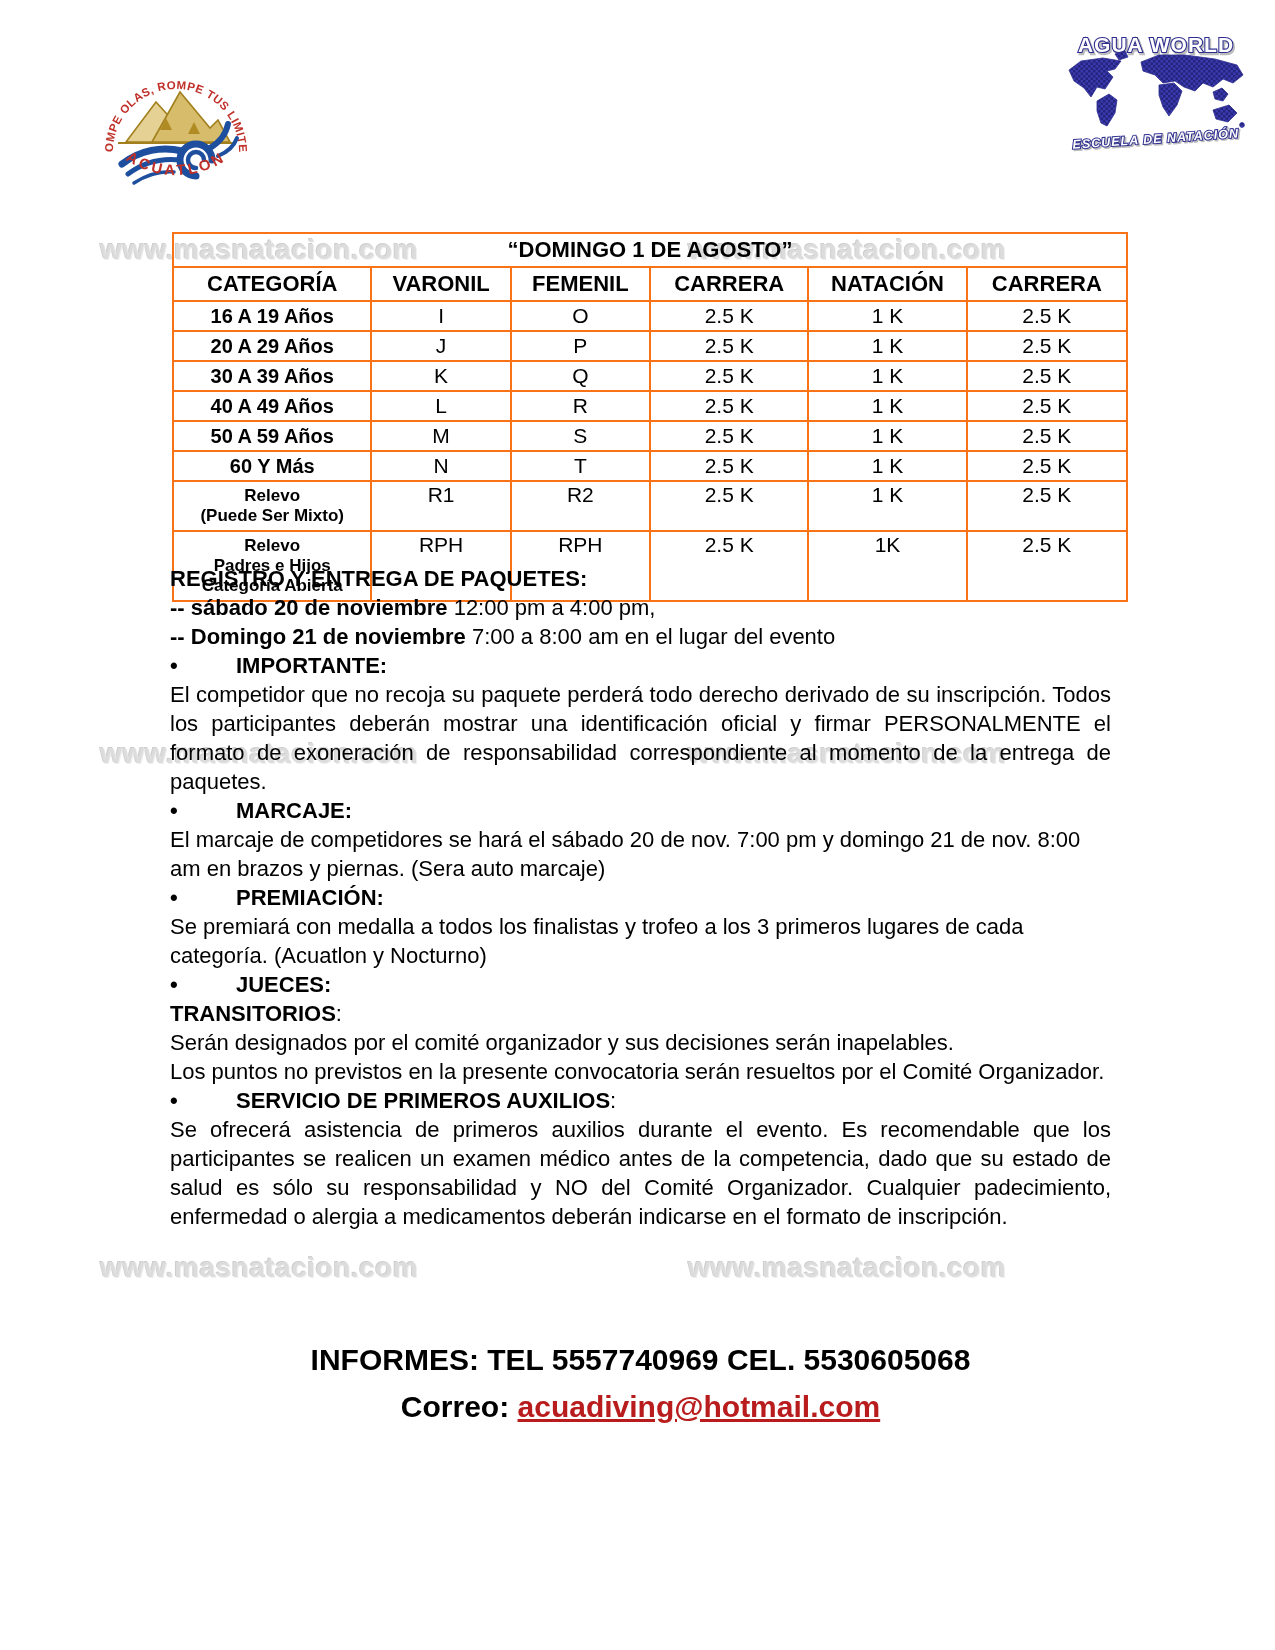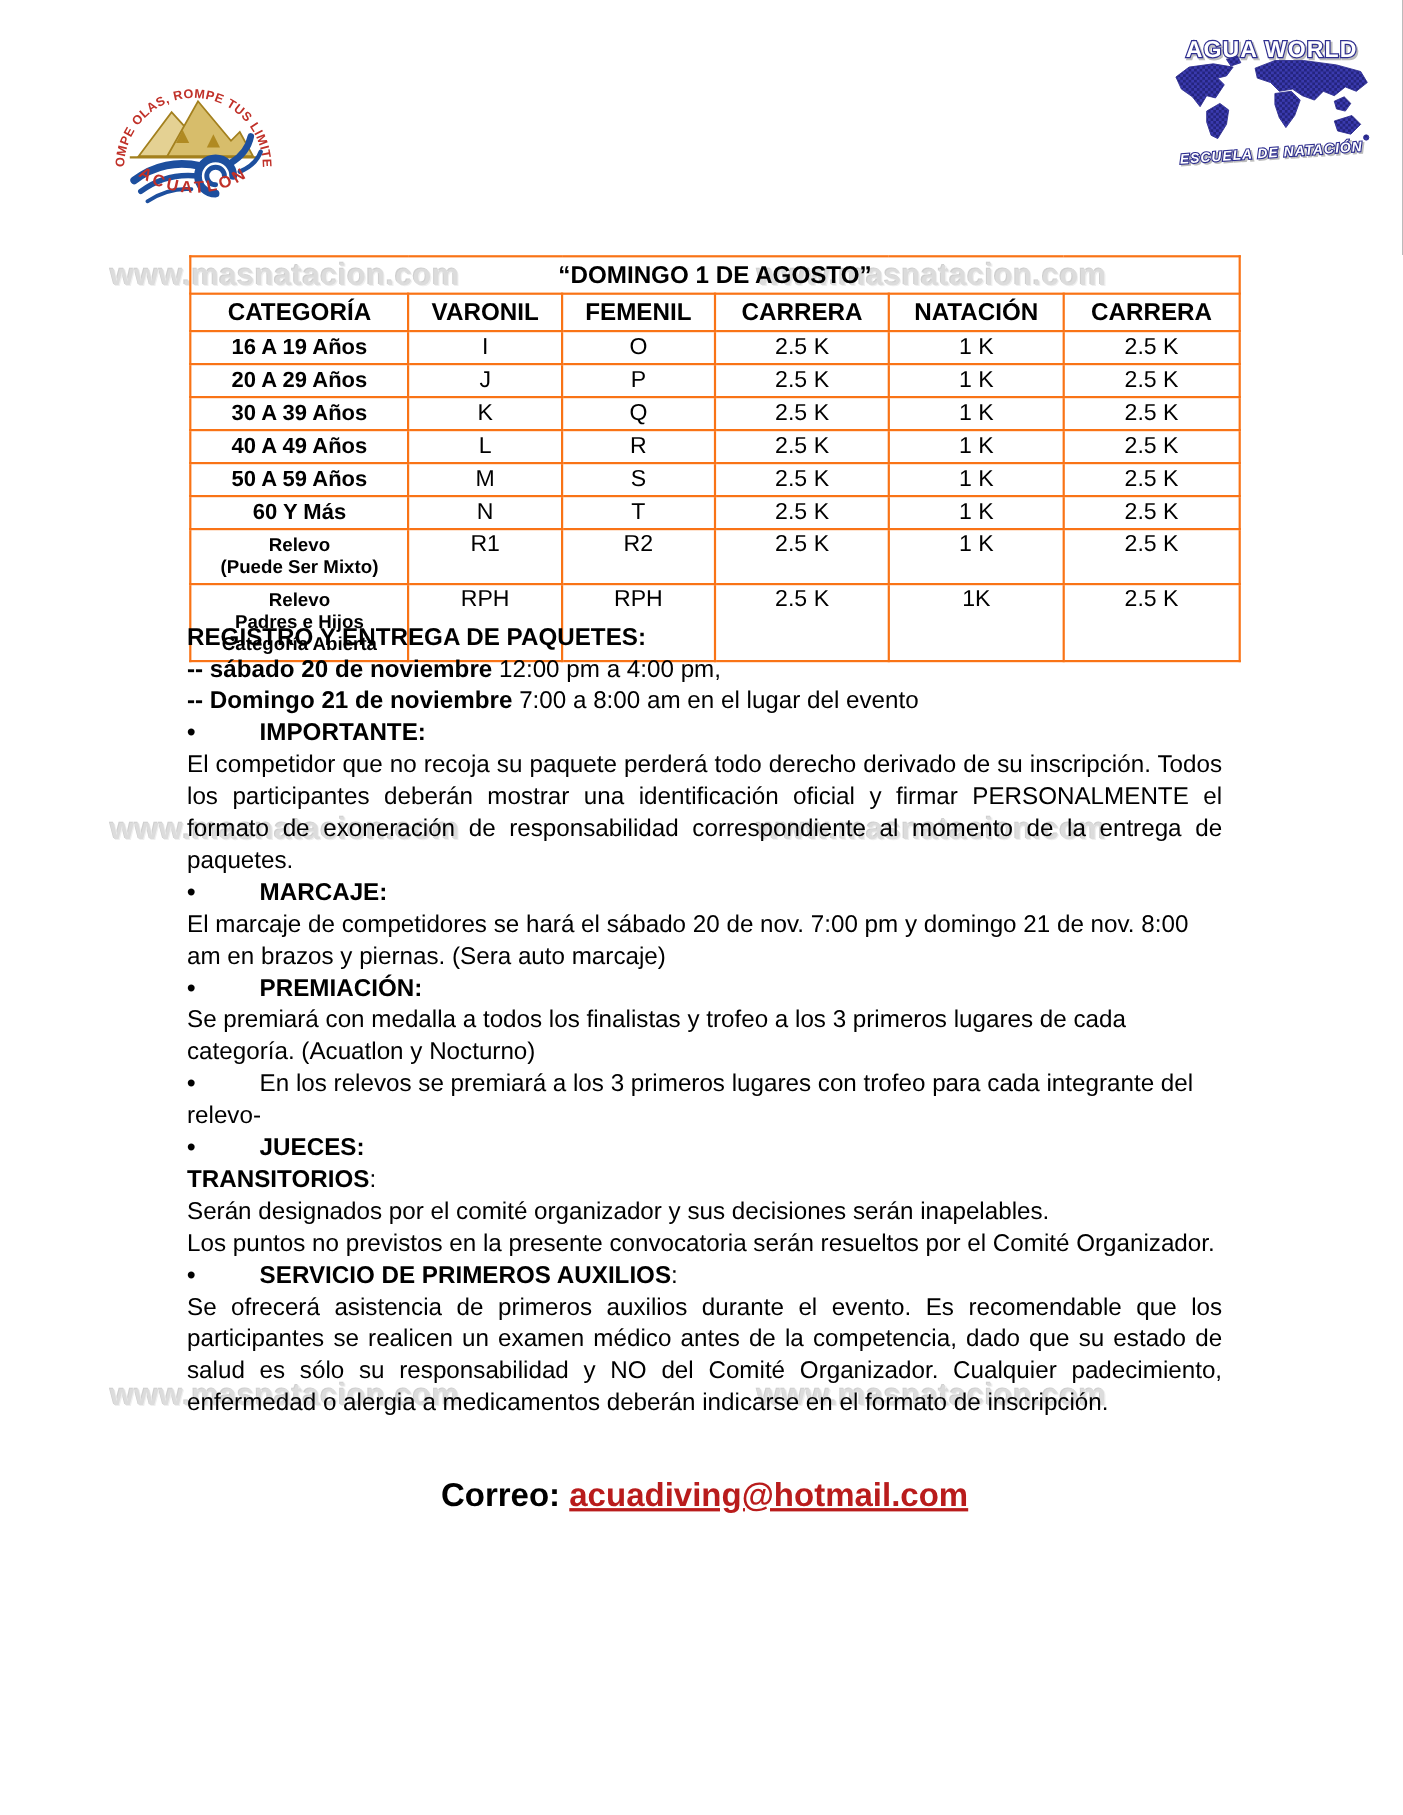--- a/index.html
+++ b/index.html
@@ -204,31 +204,31 @@
 
     <p><span class="bullet">•</span><span class="b">IMPORTANTE:</span></p>
     <p class="just">El competidor que no recoja su paquete perderá todo derecho derivado de su inscripción. Todos los participantes deberán mostrar una identificación oficial y firmar PERSONALMENTE el formato de exoneración de responsabilidad correspondiente al momento de la entrega de paquetes.</p>
 
     <p><span class="bullet">•</span><span class="b">MARCAJE:</span></p>
     <p>El marcaje de competidores se hará el sábado 20 de nov. 7:00 pm y domingo 21 de nov. 8:00 am en brazos y piernas. (Sera auto marcaje)</p>
 
     <p><span class="bullet">•</span><span class="b">PREMIACIÓN:</span></p>
     <p>Se premiará con medalla a todos los finalistas y trofeo a los 3 primeros lugares de cada categoría. (Acuatlon y Nocturno)</p>
 
-    <p><span class="bullet">•</span><span>En los relevos se premiará a los 3 primeros lugares con trofeo para cada integrante del relevo-</span></p>
 
     <p><span class="bullet">•</span><span class="b">JUECES:</span></p>
     <p><span class="b">TRANSITORIOS</span><span>:</span></p>
 
     <p>Serán designados por el comité organizador y sus decisiones serán inapelables.</p>
     <p class="just">Los puntos no previstos en la presente convocatoria serán resueltos por el Comité Organizador.</p>
 
     <p><span class="bullet">•</span><span class="b">SERVICIO DE PRIMEROS AUXILIOS</span><span>:</span></p>
     <p class="just">Se ofrecerá asistencia de primeros auxilios durante el evento. Es recomendable que los participantes se realicen un examen médico antes de la competencia, dado que su estado de salud es sólo su responsabilidad y NO del Comité Organizador. Cualquier padecimiento, enfermedad o alergia a medicamentos deberán indicarse en el formato de inscripción.</p>
   </div>
 
   <div class="footer">
+    <div>INFORMES: TEL 5557740969 CEL. 5530605068</div>
     <div>
       <span>Correo: </span><a class="email-link" href="#">acuadiving@hotmail.com</a>
     </div>
   </div>
 
 </div>
 
 </body></html>

